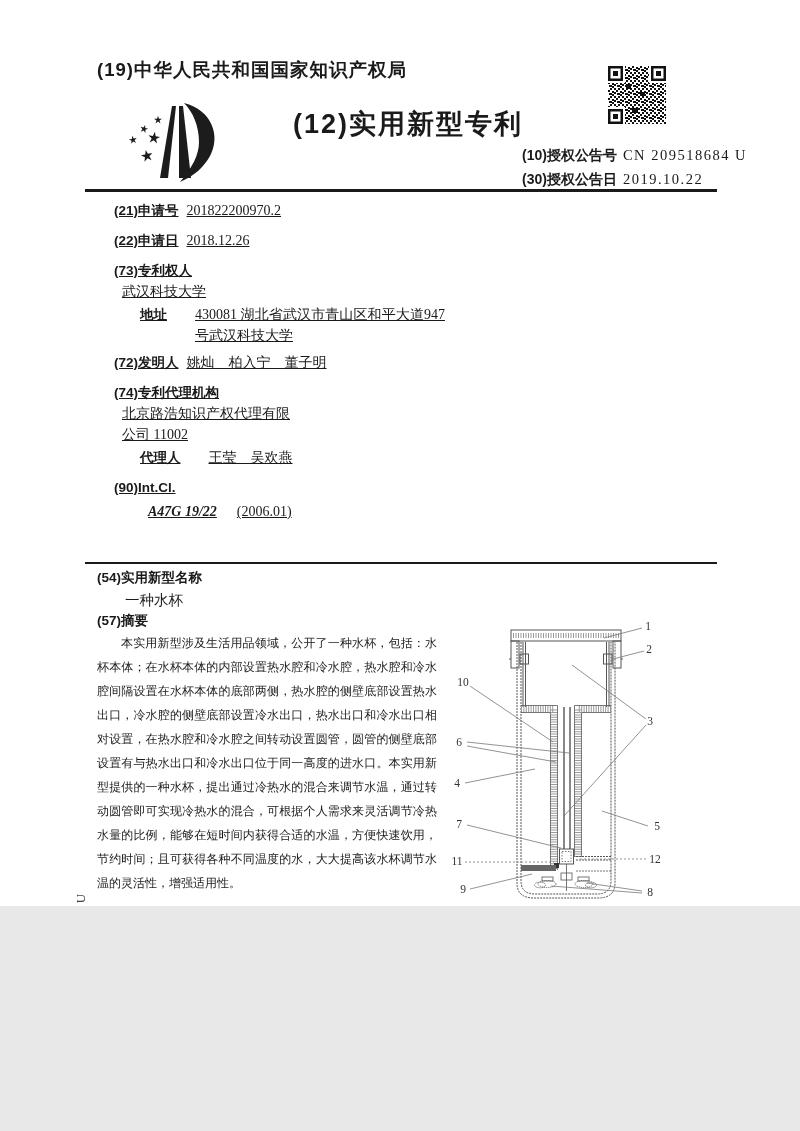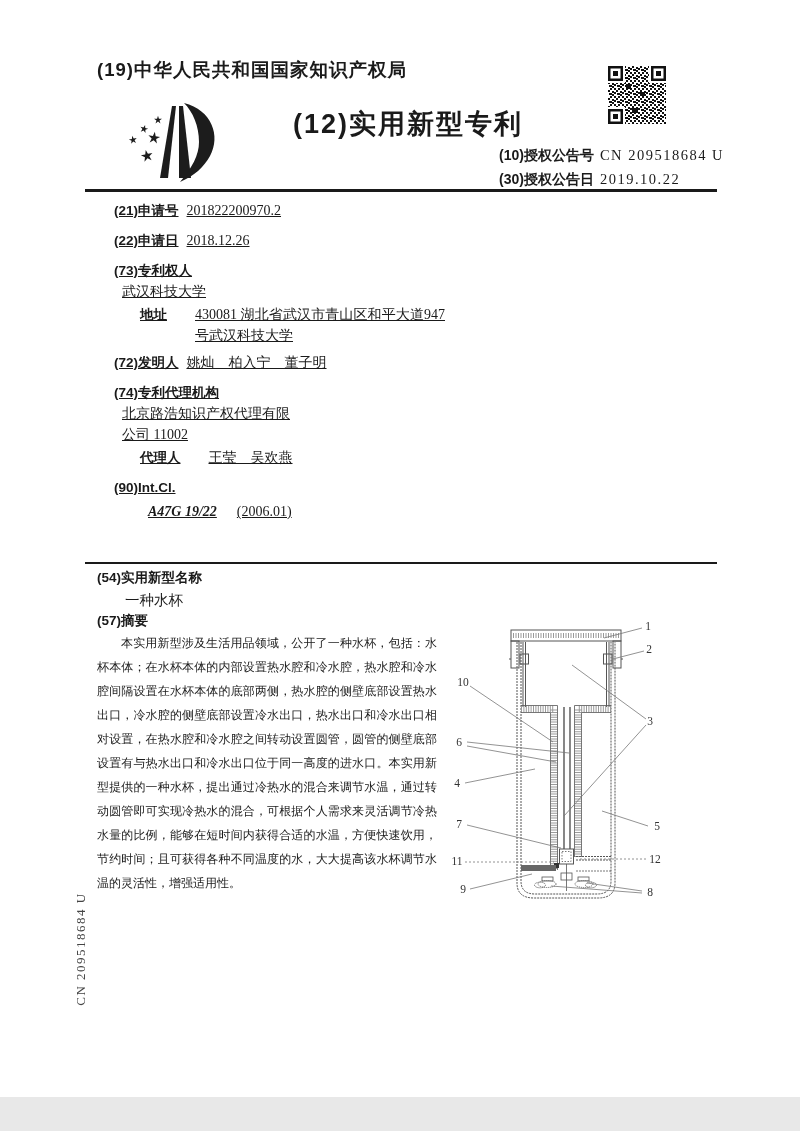--- a/index.html
+++ b/index.html
@@ -1,33 +1,33 @@
 <!DOCTYPE html>
 <html><head>
 <meta charset="utf-8">
 <style>
   html,body { margin:0; padding:0; background:#e8e8e8; }
   .page {
-    position:relative; width:800px; height:1097px; margin:0 auto;
+    position:relative; width:800px; height:906px; margin:0 auto;
     background:#ffffff; overflow:hidden; color:#1a1a1a;
     font-family:"Liberation Serif", serif;
   }
   .hdr-office {
     position:absolute; left:97px; top:57px;
     font-family:"Liberation Sans", sans-serif; font-weight:700;
     font-size:18.5px; letter-spacing:1px;
   }
   .qr { position:absolute; left:606px; top:64px; width:62px; height:62px; }
   .logo { position:absolute; left:122px; top:98px; width:112px; height:88px; }
   .doc-type {
     position:absolute; left:293px; top:106px;
     font-family:"Liberation Sans", sans-serif; font-weight:700;
     font-size:27px; letter-spacing:2px;
   }
-  .pub-block { position:absolute; left:499px; top:146px; white-space:nowrap; }
+  .pub-block { position:absolute; left:522px; top:146px; white-space:nowrap; }
   .pub-line { margin-bottom:5px; }
   .pub-line .lbl { font-family:"Liberation Sans", sans-serif; font-weight:700; font-size:14px; }
   .pub-line .val { font-family:"Liberation Serif", serif; font-size:14.5px; letter-spacing:1.5px; margin-left:6px; }
   .rule { position:absolute; left:85px; right:83px; background:#1a1a1a; }
   .rule-1 { top:189px; height:3px; }
   .rule-2 { top:562px; height:2px; }
 
   .biblio { position:absolute; left:114px; top:200px; width:340px;text-decoration:underline; }
   .b-row { display:flex; align-items:flex-start; margin-bottom:9px; }
   .b-row .lbl {

